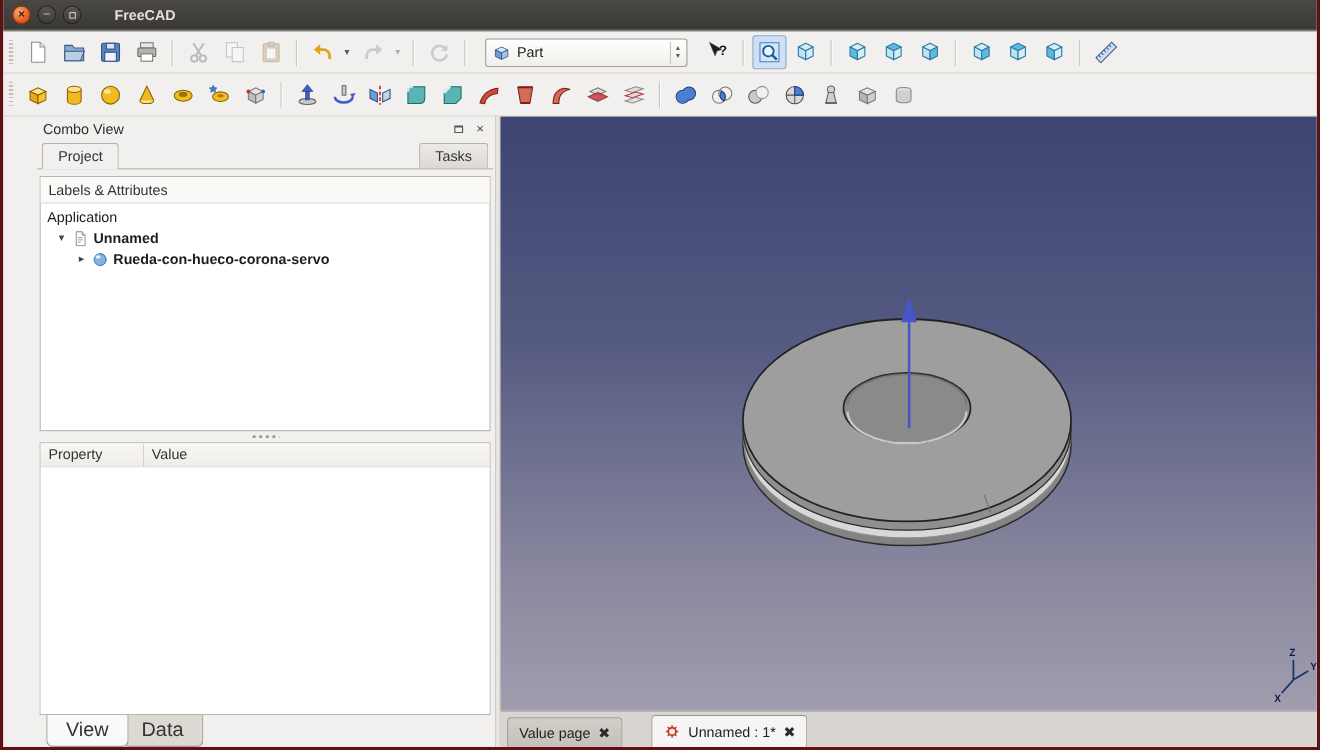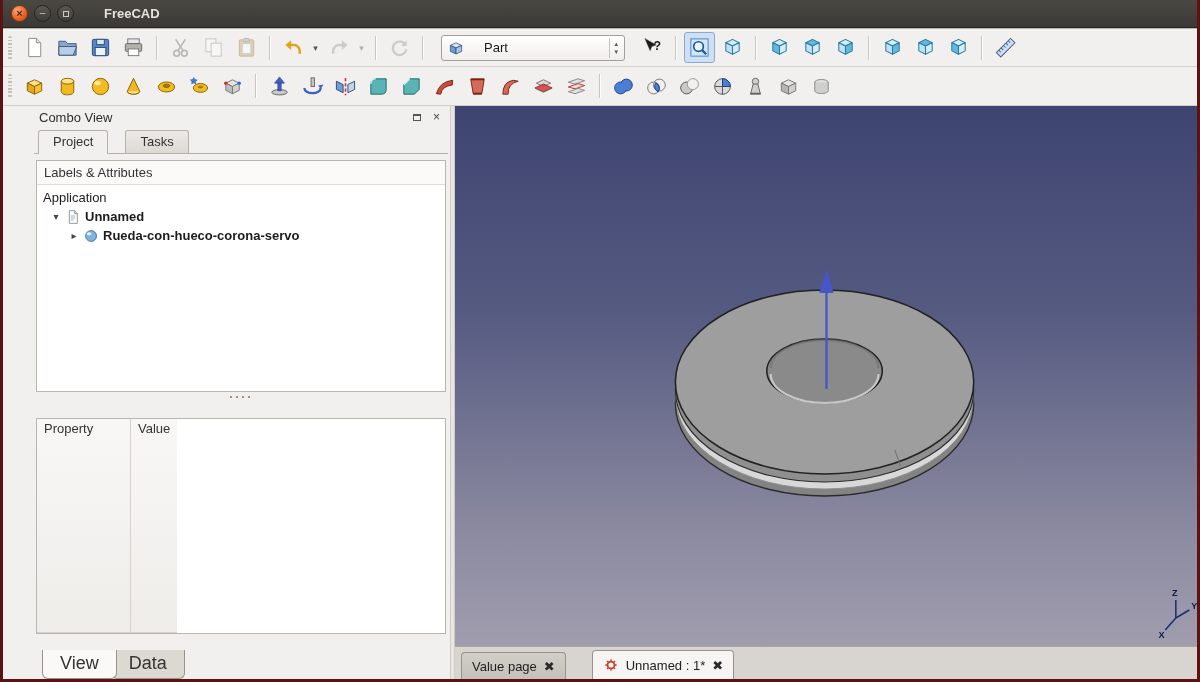--- a/index.html
+++ b/index.html
@@ -24,55 +24,55 @@
   #toolbar1{border-top:1px solid #b9b6b0;}
   .tb-handle{width:4px;height:24px;margin:0 5px 0 1px;
     background:repeating-linear-gradient(180deg,#c3c0ba 0 1.5px,#f1f0ee 1.5px 3.5px);border-radius:2px;}
   .tb-sep{width:0;border-left:1px solid #c9c6c0;border-right:1px solid #fdfdfc;height:24px;margin:0 5px;}
   .tb-btn{width:31px;height:31px;border:1px solid transparent;border-radius:3px;display:flex;
     align-items:center;justify-content:center;}
   .tb-btn.active{background:#cfe0f4;border-color:#8ba9cc;}
   .tb-btn.disabled,.tb-drop.disabled{opacity:.42;}
   .tb-drop{width:13px;height:29px;display:flex;align-items:center;justify-content:center;
     font-size:9px;color:#555;margin-left:-2px;}
-  .wb-combo{display:flex;align-items:center;gap:19px;height:26px;width:184px;
+  .wb-combo{display:flex;align-items:center;gap:5px;height:26px;width:184px;
     background:linear-gradient(#ffffff,#f0eeea);border:1px solid #a39f97;border-radius:3px;
     padding:0 2px 0 5px;margin:0 10px;font-size:13px;color:#1a1a1a;}
   .wb-label{flex:1;}
   .wb-spin{display:flex;flex-direction:column;align-items:center;justify-content:center;
     font-size:7px;line-height:1.1;color:#555;border-left:1px solid #c5c2bb;padding:2px 4px;height:20px;}
   
   .main{flex:1;display:flex;min-height:0;background:#f1f0ee;padding-left:29px;}
   .left-panel{flex:0 0 418px;width:418px;display:flex;flex-direction:column;min-height:0;padding:0 2px;}
   .panel-header{flex:0 0 22px;display:flex;align-items:center;justify-content:space-between;
     padding:0 5px;font-size:13px;color:#2e2e2e;}
   .ph-icons{display:flex;align-items:center;gap:7px;color:#555;}
   .ph-btn{display:flex;align-items:center;justify-content:center;width:13px;height:13px;
     font-size:12px;line-height:1;color:#444;}
   .floatbox{width:8px;height:7px;border:1px solid #555;border-top:2px solid #555;display:block;}
-  .panel-tabs{flex:0 0 26px;display:flex;gap:17px;padding:2px 4px 0;border-bottom:1px solid #b5b1ab;}
+  .panel-tabs{flex:0 0 26px;display:flex;gap:17px;padding:2px 4px 0;border-bottom:1px solid #b5b1ab;justify-content:space-between;}
   .ptab{padding:3px 14px 2px;font-size:13px;color:#333;background:linear-gradient(#eceae7,#dcd9d3);
     border:1px solid #b5b1ab;border-bottom:none;border-radius:3px 3px 0 0;}
   .ptab.active{background:#f1f0ee;margin-bottom:-1px;padding-bottom:3px;}
   .tree-box{flex:0 0 232px;margin:6px 2px 0;border:1px solid #b9b6b0;background:#fff;
     display:flex;flex-direction:column;min-height:0;}
   .tree-header{flex:0 0 auto;padding:4px 7px;font-size:13px;color:#333;background:#fbfaf9;
     border-bottom:1px solid #dedbd5;}
   .tree{flex:1;overflow:hidden;font-size:13px;color:#1c1c1c;padding:3px 0;}
   .tree-row{display:flex;align-items:center;height:19px;gap:4px;padding-left:6px;}
   .tree-row.lvl1{padding-left:14px;}
   .tree-row.lvl2{padding-left:32px;}
   .expander{width:10px;font-size:10px;color:#444;text-align:center;}
   .ticon{display:flex;align-items:center;}
   .tlabel.bold{font-weight:bold;}
   .h-split{flex:0 0 10px;display:flex;align-items:center;justify-content:center;}
   .grip{width:26px;height:4px;
     background:radial-gradient(circle,#9a968e 1.2px,transparent 1.5px) 0 0/6px 4px repeat-x;}
-  .prop-box{flex:1;margin:16px 2px;border:1px solid #b9b6b0;background:#fff;display:flex;
-    flex-direction:row;min-height:0;}
+  .prop-box{flex:1;margin:0 2px;border:1px solid #b9b6b0;background:#fff;display:flex;
+    flex-direction:column;min-height:0;}
   .prop-header{flex:0 0 22px;display:flex;background:linear-gradient(#f8f7f5,#efedea);
     border-bottom:1px solid #d5d2cc;font-size:13px;color:#333;}
   .prop-cell{padding:2px 7px;border-right:1px solid #d5d2cc;}
   .prop-cell.c1{flex:0 0 94px;}
   .prop-cell.c2{flex:1;border-right:none;}
   .prop-body{flex:1;background:#fff;}
   .bottom-tabs{flex:0 0 27px;display:flex;align-items:flex-start;padding-left:8px;}
   .btab{padding:3px 17px 4px;font-size:18px;color:#333;background:#dcd9d3;
     border:1px solid #98948c;border-top:none;border-radius:0 0 6px 6px;margin-right:-6px;}
   .btab.active{background:#faf9f8;position:relative;z-index:2;}

